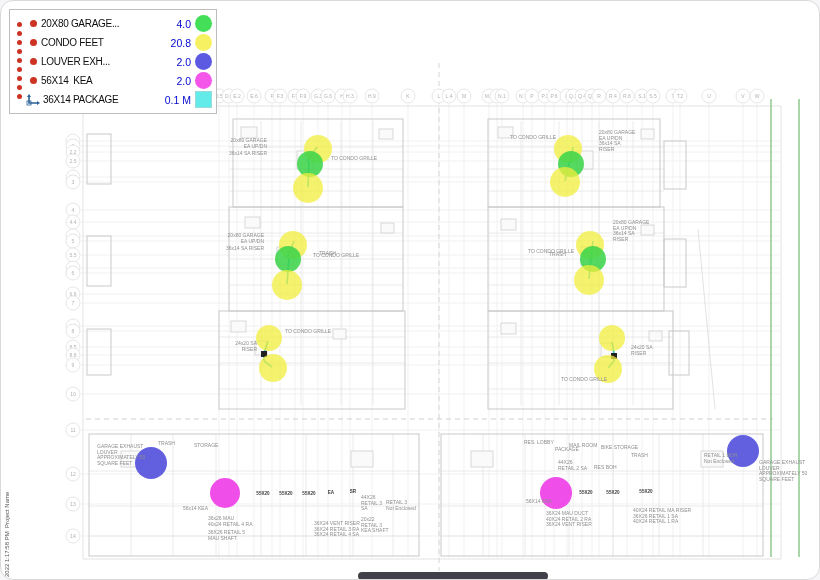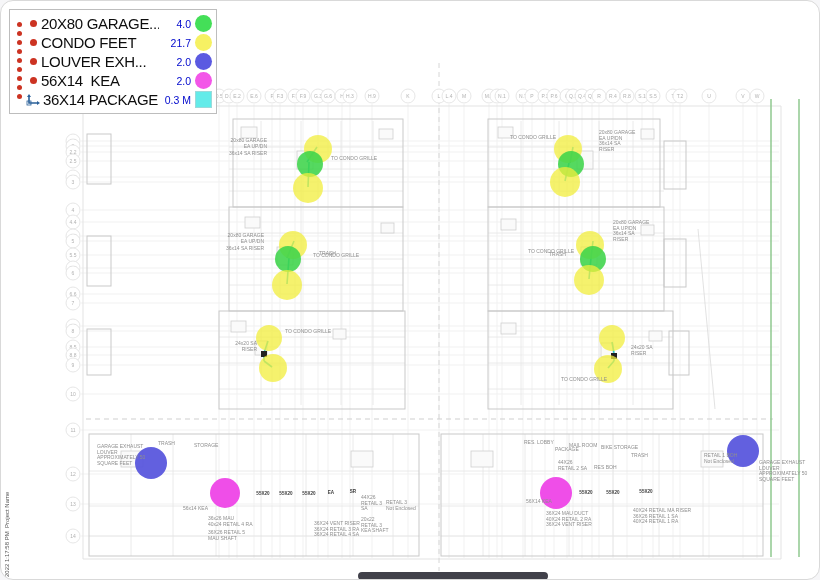--- a/index.html
+++ b/index.html
@@ -7,21 +7,21 @@
         border-radius:13px;overflow:hidden;box-sizing:border-box;}
   #plan-svg{position:absolute;left:0;top:0;width:820px;height:580px;}
   
   #legend{position:absolute;left:8px;top:8px;width:208px;background:#ffffff;
           border:1px solid #bdbdbd;z-index:10;padding:4px 4px 4px 2px;box-sizing:border-box;}
   #dot-strip{position:absolute;left:7px;top:12px;display:flex;flex-direction:column;gap:4px;}
   #dot-strip i{width:5px;height:5px;border-radius:50%;background:#cc3322;display:block;}
   .lrow{display:flex;align-items:center;height:19px;padding-left:18px;}
   .lbullet{width:7px;height:7px;border-radius:50%;background:#cc3322;flex:0 0 auto;margin-right:4px;}
   .licon{width:16px;height:14px;flex:0 0 auto;margin-right:2px;margin-left:-5px;}
-  .llabel{font-size:15px;color:#0d0d0d;letter-spacing:-0.3px;white-space:pre;flex:1 1 auto;overflow:hidden;}
+  .llabel{font-size:10px;color:#0d0d0d;letter-spacing:-0.3px;white-space:pre;flex:1 1 auto;overflow:hidden;}
   .lvalue{font-size:10.5px;font-weight:normal;color:#0008cc;width:32px;text-align:right;margin-right:4px;flex:0 0 auto;}
   .lswatch{width:17px;height:17px;flex:0 0 auto;}
   .lswatch.circle{border-radius:50%;}
   .lswatch.square{border:1px solid #9adada;box-sizing:border-box;}
   
   .vtext{position:absolute;left:3px;font-size:6px;color:#555;transform:rotate(-90deg);
          transform-origin:top left;white-space:nowrap;}
   #vt-project{top:527px;}
   #vt-time{top:576px;}
   
@@ -410,21 +410,21 @@
     <div id="legend-rows">
         <div class="lrow">
           <span class="lbullet" style="background: rgb(204, 51, 34);"></span>
           <span class="llabel">20X80 GARAGE...</span>
           <span class="lvalue" style="color: rgb(0, 8, 204);">4.0</span>
           <span class="lswatch circle" style="background: rgb(68, 223, 88);"></span>
         </div>
         <div class="lrow">
           <span class="lbullet" style="background: rgb(204, 51, 34);"></span>
           <span class="llabel">CONDO FEET</span>
-          <span class="lvalue" style="color: rgb(0, 8, 204);">21.7</span>
+          <span class="lvalue" style="color: rgb(0, 8, 204);">20.8</span>
           <span class="lswatch circle" style="background: rgb(246, 241, 99);"></span>
         </div>
         <div class="lrow">
           <span class="lbullet" style="background: rgb(204, 51, 34);"></span>
           <span class="llabel">LOUVER EXH...</span>
           <span class="lvalue" style="color: rgb(0, 8, 204);">2.0</span>
           <span class="lswatch circle" style="background: rgb(91, 90, 225);"></span>
         </div>
         <div class="lrow">
           <span class="lbullet" style="background: rgb(204, 51, 34);"></span>
@@ -433,21 +433,21 @@
           <span class="lswatch circle" style="background: rgb(243, 86, 232);"></span>
         </div>
         <div class="lrow">
           <svg viewBox="0 0 16 14" class="licon">
             <path d="M4 3 L4 10 L13 10" stroke="#2a6099" stroke-width="1.6" fill="none"></path>
             <path d="M2 4 L4 1 L6 4 Z" fill="#2a6099"></path>
             <path d="M12 8 L15 10 L12 12 Z" fill="#2a6099"></path>
             <rect x="2" y="8" width="4" height="4" fill="none" stroke="#2a6099" stroke-width="0.8"></rect>
           </svg>
           <span class="llabel">36X14 PACKAGE</span>
-          <span class="lvalue" style="color: rgb(0, 8, 204);">0.3 M</span>
+          <span class="lvalue" style="color: rgb(0, 8, 204);">0.1 M</span>
           <span class="lswatch square" style="background: rgb(99, 235, 233);"></span>
         </div>
       </div>
   </div>
 
   <div class="vtext" id="vt-project">Project Name</div>
   <div class="vtext" id="vt-time">2022 1:17:58 PM</div>
 
   <div id="bottom-bar"></div>
 </div>

